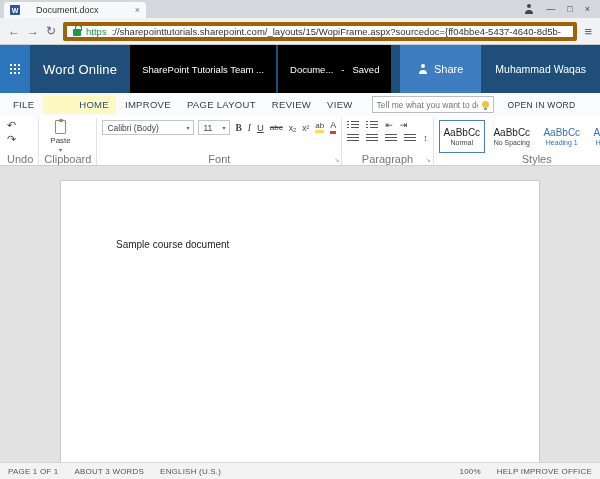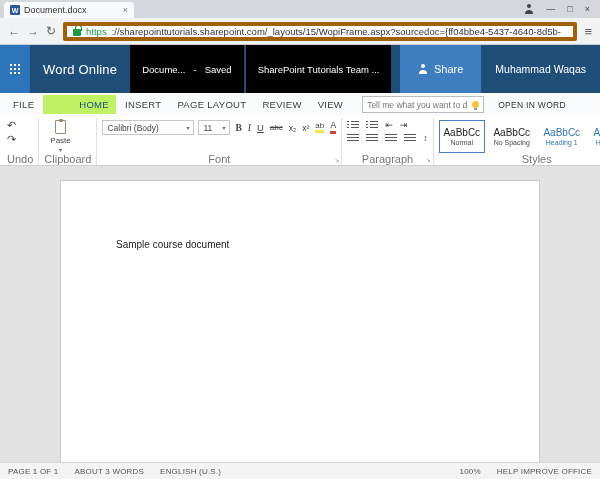--- a/index.html
+++ b/index.html
@@ -2,21 +2,21 @@
 <html><head>
 <meta charset="utf-8">
 <style>
   * { box-sizing: border-box; margin: 0; padding: 0; }
   html,body { width:600px; height:479px; overflow:hidden; }
   body { font-family:"Liberation Sans", sans-serif; background:#fff; }
   .window { width:600px; height:479px; display:flex; flex-direction:column; }
 
   
   .tabbar { flex:none; height:18px; background:#d4d7db; display:flex; align-items:flex-end; padding:0 4px; }
-  .tab { height:16px; width:130px; background:#f8f9fa; border-radius:4px 4px 0 0; display:flex; align-items:center; gap:4px; padding:0 6px; font-size:9px; color:#333; }
+  .tab { height:16px; width:142px; background:#f8f9fa; border-radius:4px 4px 0 0; display:flex; align-items:center; gap:16px; padding:0 6px; font-size:9px; color:#333; }
   .word-badge { flex:none; width:10px; height:10px; background:#2b579a; color:#fff; font-size:7px; font-weight:bold; display:flex; align-items:center; justify-content:center; border-radius:1px; }
   .tab-title { white-space:nowrap; overflow:hidden; }
   .tab-close { margin-left:auto; font-size:9px; color:#777; }
   .win-controls { margin-left:auto; display:flex; align-items:center; gap:12px; padding-right:6px; font-size:9px; color:#444; height:100%; }
   .person { position:relative; width:10px; height:10px; display:inline-block; }
   .person::before { content:''; position:absolute; top:0; left:3px; width:4px; height:4px; border-radius:50%; background:#444; }
   .person::after { content:''; position:absolute; bottom:0; left:1px; width:8px; height:4px; border-radius:4px 4px 0 0; background:#444; }
   .wc { cursor:default; }
 
   
@@ -37,21 +37,21 @@
   .crumbs { display:flex; align-items:stretch; gap:2px; }
   .crumb { background:#000; display:flex; align-items:center; padding:0 12px; font-size:9.5px; white-space:nowrap; gap:8px; }
   .suite-right { margin-left:auto; display:flex; align-items:stretch; }
   .share-btn { background:#3e7dc0; border:none; color:#fff; display:flex; align-items:center; gap:6px; padding:0 18px; font-size:11px; font-family:inherit; }
   .person.white::before, .person.white::after { background:#fff; }
   .user-name { display:flex; align-items:center; padding:0 14px; font-size:10.5px; white-space:nowrap; }
 
   
   .ribbon-tabs { flex:none; height:23px; background:#fafbfc; display:flex; align-items:center; padding:0 6px; gap:2px; }
   .rtab { padding:4px 7px; font-size:9.5px; color:#3c3c3c; letter-spacing:.3px; white-space:nowrap; }
-  .rtab.active { background:#bef264; color:#1f4e79;padding-left:36px; }
+  .rtab.active { background:#fef9c3; color:#1f4e79;padding-left:36px; }
   .tellme { margin-left:10px; display:flex; align-items:center; border:1px solid #b9bdc2; background:#fff; height:17px; width:122px; padding:0 4px; gap:4px; }
   .tellme input { border:none; outline:none; flex:1; min-width:0; font-size:8.5px; color:#555; font-family:inherit; background:transparent; }
   .bulb { flex:none; width:7px; height:7px; background:#f5c33b; border-radius:50%; position:relative; }
   .bulb::after { content:''; position:absolute; left:2px; bottom:-2px; width:3px; height:2px; background:#9a9a9a; }
   .open-in-word { margin-left:12px; font-size:8.5px; color:#333; letter-spacing:.3px; white-space:nowrap; }
 
   
   .ribbon { flex:none; height:50px; background:#fff; border-bottom:1px solid #cfcfcf; display:flex; align-items:stretch; padding:2px 2px 0 2px; }
   .group { display:flex; flex-direction:column; padding:0 5px; border-right:1px solid #e2e2e2; position:relative; }
   .group-body { flex:1; display:flex; align-items:flex-start; }
@@ -145,41 +145,41 @@
     <span class="menu-btn">≡</span>
   </div>
 
   <div class="suitebar">
     <div class="launcher">
       <span class="grid9"></span>
     </div>
     <div class="app-title">Word Online</div>
     <div class="crumbs">
       <div class="crumb">
+        <span>SharePoint Tutorials Team ...</span>
+      </div>
+      <div class="crumb">
         <span>Docume...</span>
         <span>-</span>
         <span>Saved</span>
-      </div>
-      <div class="crumb">
-        <span>SharePoint Tutorials Team ...</span>
       </div>
     </div>
     <div class="suite-right">
       <button class="share-btn">
         <span class="person white"></span>
         <span>Share</span>
       </button>
       <div class="user-name">Muhammad Waqas</div>
     </div>
   </div>
 
   <div class="ribbon-tabs">
     <div class="rtab">FILE</div>
     <div class="rtab active">HOME</div>
-    <div class="rtab">INSERT</div>
+    <div class="rtab">IMPROVE</div>
     <div class="rtab">PAGE LAYOUT</div>
     <div class="rtab">REVIEW</div>
     <div class="rtab">VIEW</div>
     <div class="tellme">
       <input placeholder="Tell me what you want to do" style="">
       <span class="bulb"></span>
     </div>
     <div class="open-in-word">OPEN IN WORD</div>
   </div>
 

